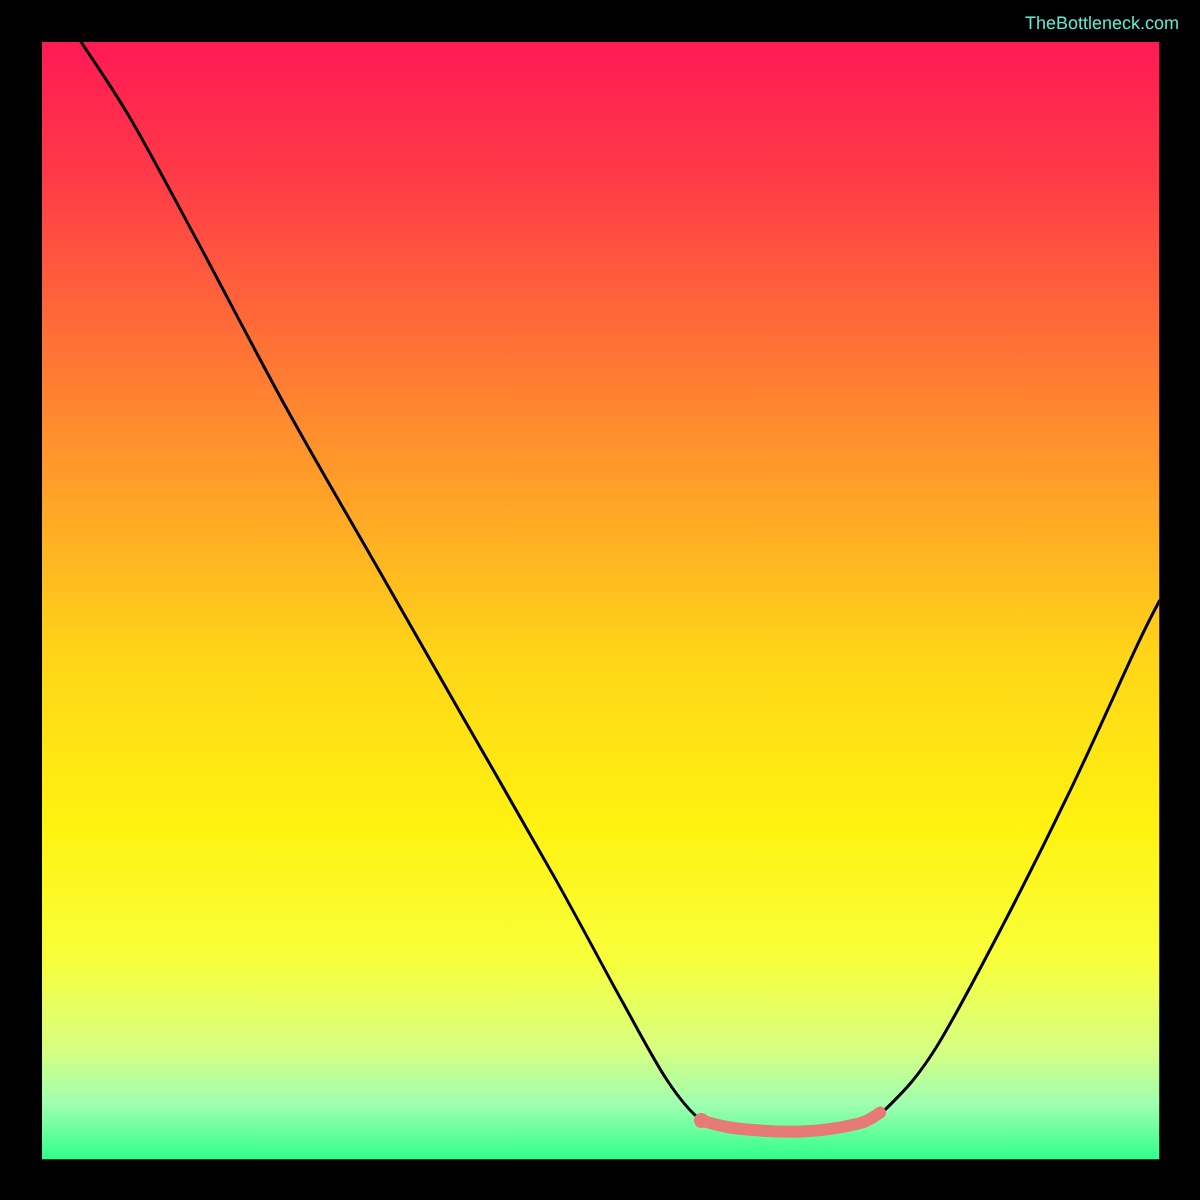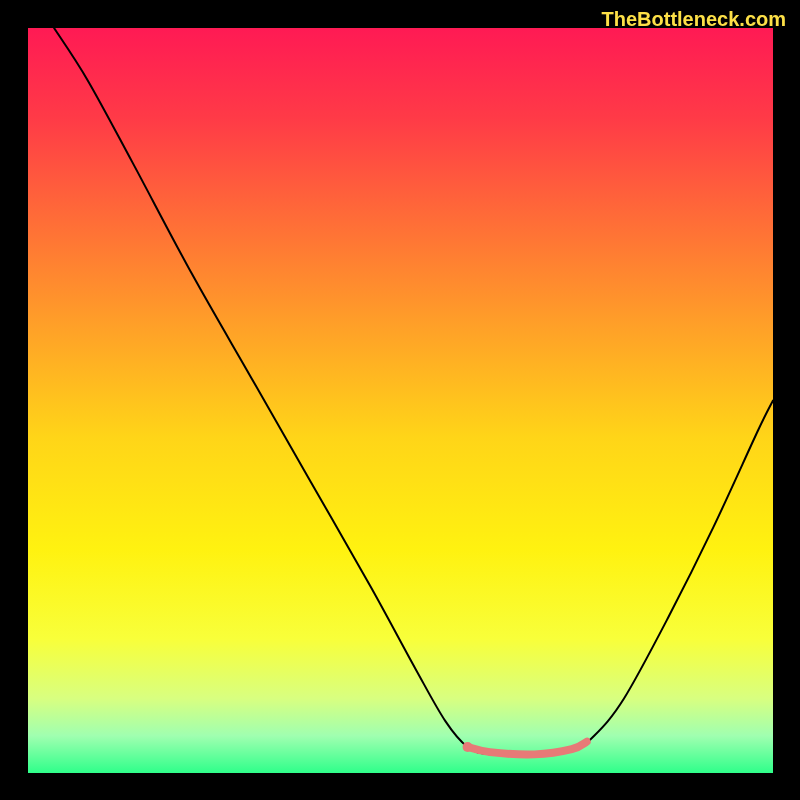--- a/index.html
+++ b/index.html
@@ -8,23 +8,23 @@
     background: #000;
     width: 800px;
     height: 800px;
     position: relative;
     font-family: Arial, sans-serif;
   }
   .watermark {
     position: absolute;
     top: 8px;
     right: 14px;
-    color: #fde047;
-    font-size: 20px;
-    font-weight: 700;
+    color: #5eead4;
+    font-size: 12px;
+    font-weight: 400;
     z-index: 10;
   }
   .plot-area {
     position: absolute;
     left: 28px;
     top: 28px;
     width: 745px;
     height: 745px;
   }
   .plot-area svg {

